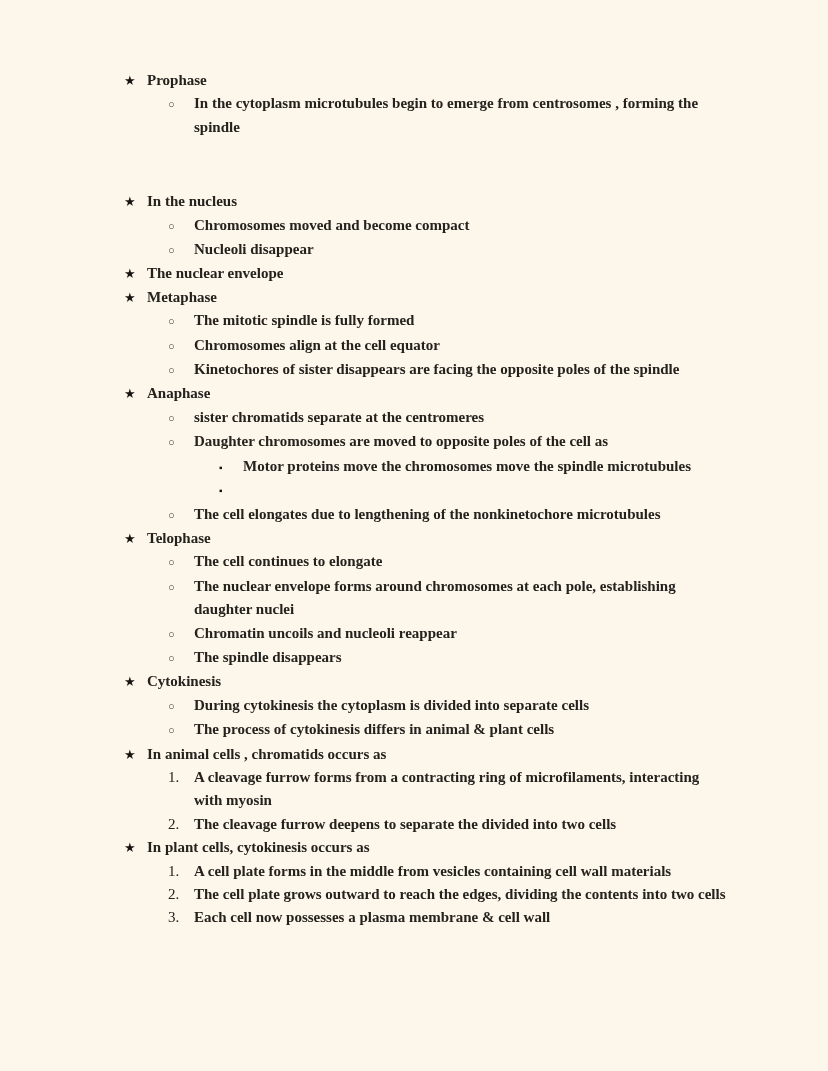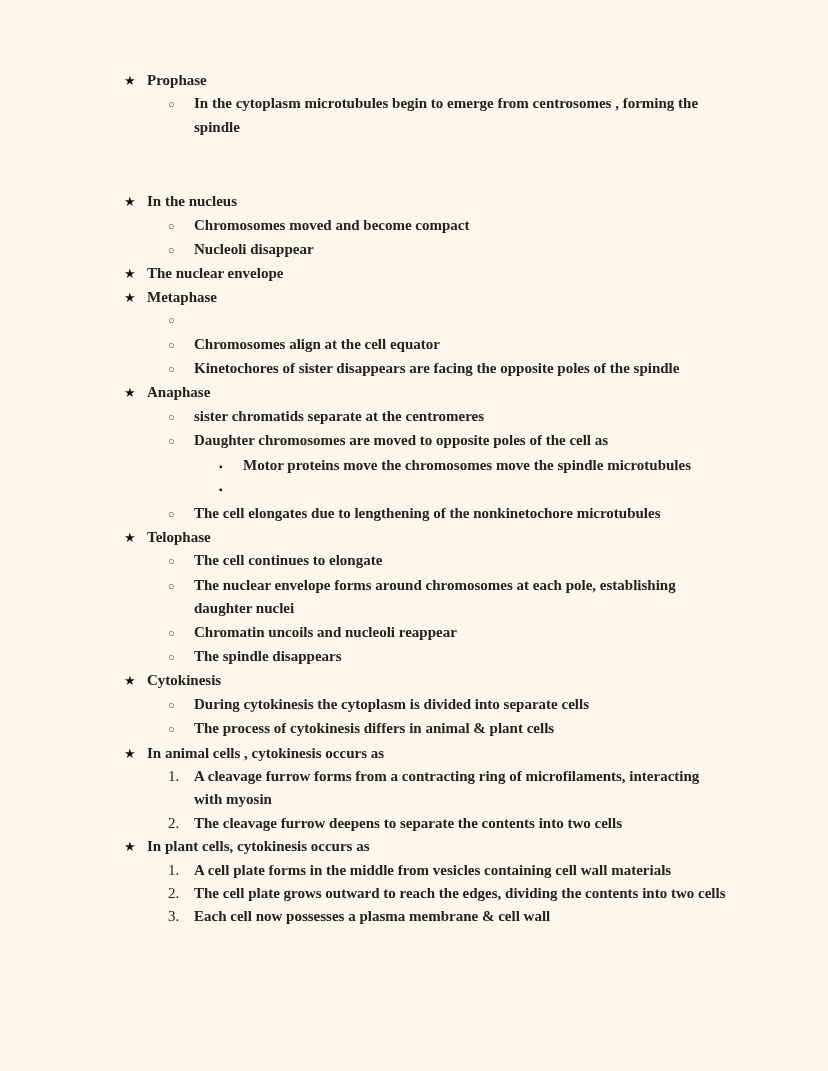--- a/index.html
+++ b/index.html
@@ -63,20 +63,21 @@
       <div class="row l1">
         <span class="bullet star">★</span>
         <span class="text">The nuclear envelope</span>
       </div>
       <div class="row l1">
         <span class="bullet star">★</span>
         <span class="text">Metaphase</span>
       </div>
       <div class="row l2">
         <span class="bullet circle">○</span>
+        <span class="text">The mitotic spindle is fully formed</span>
       </div>
       <div class="row l2">
         <span class="bullet circle">○</span>
         <span class="text">Chromosomes align at the cell equator</span>
       </div>
       <div class="row l2">
         <span class="bullet circle">○</span>
         <span class="text">Kinetochores of sister disappears are facing the opposite poles of the spindle</span>
       </div>
       <div class="row l1">
@@ -129,29 +130,29 @@
       <div class="row l2">
         <span class="bullet circle">○</span>
         <span class="text">During cytokinesis the cytoplasm is divided into separate cells</span>
       </div>
       <div class="row l2">
         <span class="bullet circle">○</span>
         <span class="text">The process of cytokinesis differs in animal &amp; plant cells</span>
       </div>
       <div class="row l1">
         <span class="bullet star">★</span>
-        <span class="text">In animal cells , cytokinesis occurs as</span>
+        <span class="text">In animal cells , chromatids occurs as</span>
       </div>
       <div class="row l2">
         <span class="bullet number">1.</span>
         <span class="text">A cleavage furrow forms from a contracting ring of microfilaments, interacting with myosin</span>
       </div>
       <div class="row l2">
         <span class="bullet number">2.</span>
-        <span class="text">The cleavage furrow deepens to separate the contents into two cells</span>
+        <span class="text">The cleavage furrow deepens to separate the divided into two cells</span>
       </div>
       <div class="row l1">
         <span class="bullet star">★</span>
         <span class="text">In plant cells, cytokinesis occurs as</span>
       </div>
       <div class="row l2">
         <span class="bullet number">1.</span>
         <span class="text">A cell plate forms in the middle from vesicles containing cell wall materials</span>
       </div>
       <div class="row l2">

